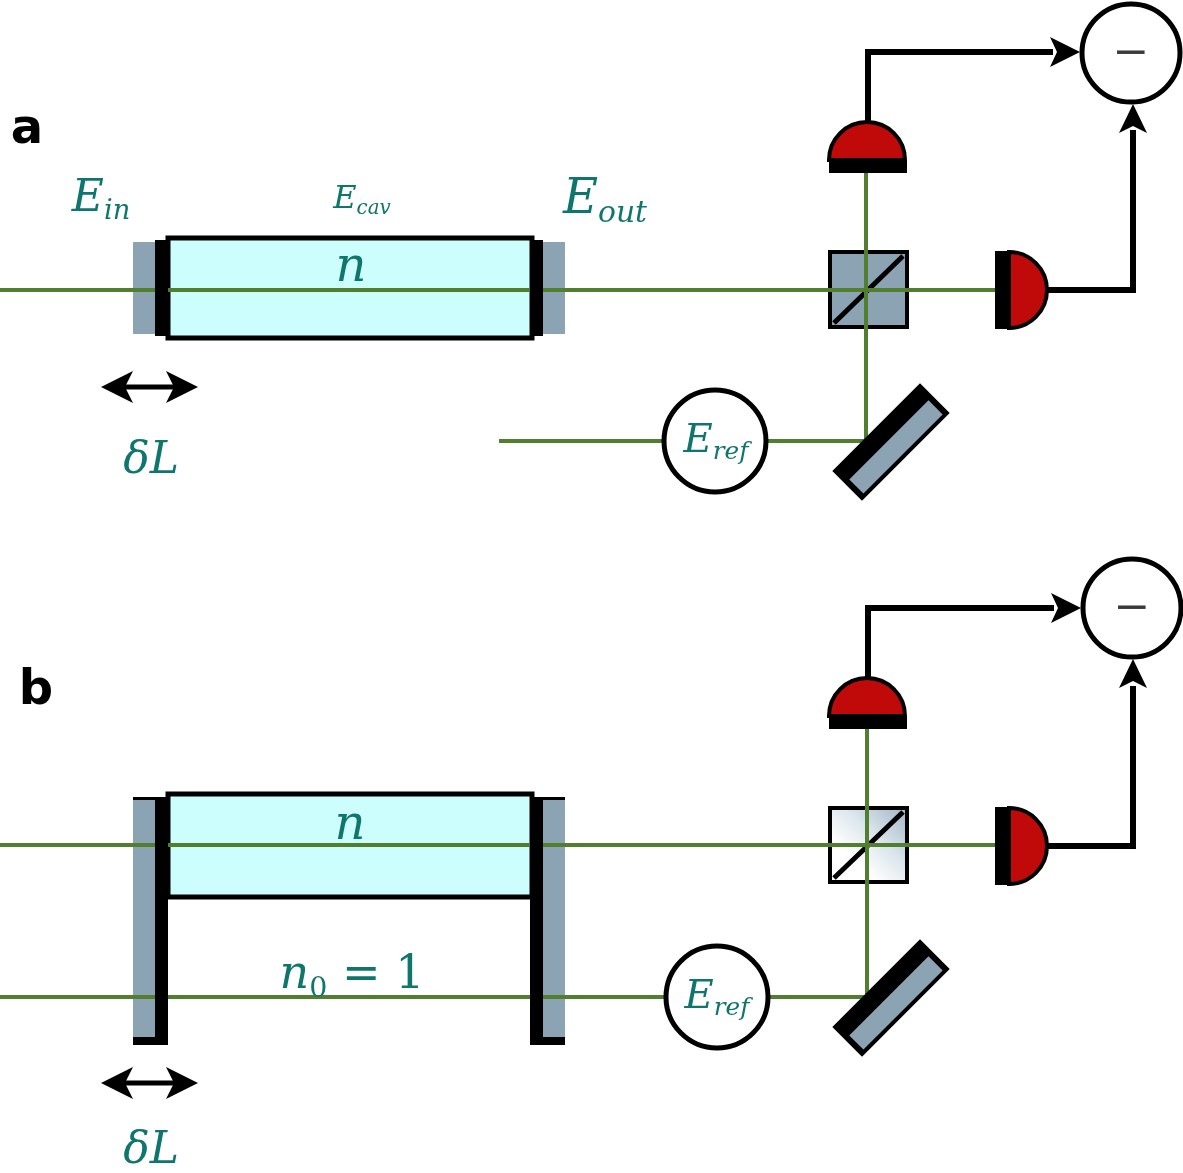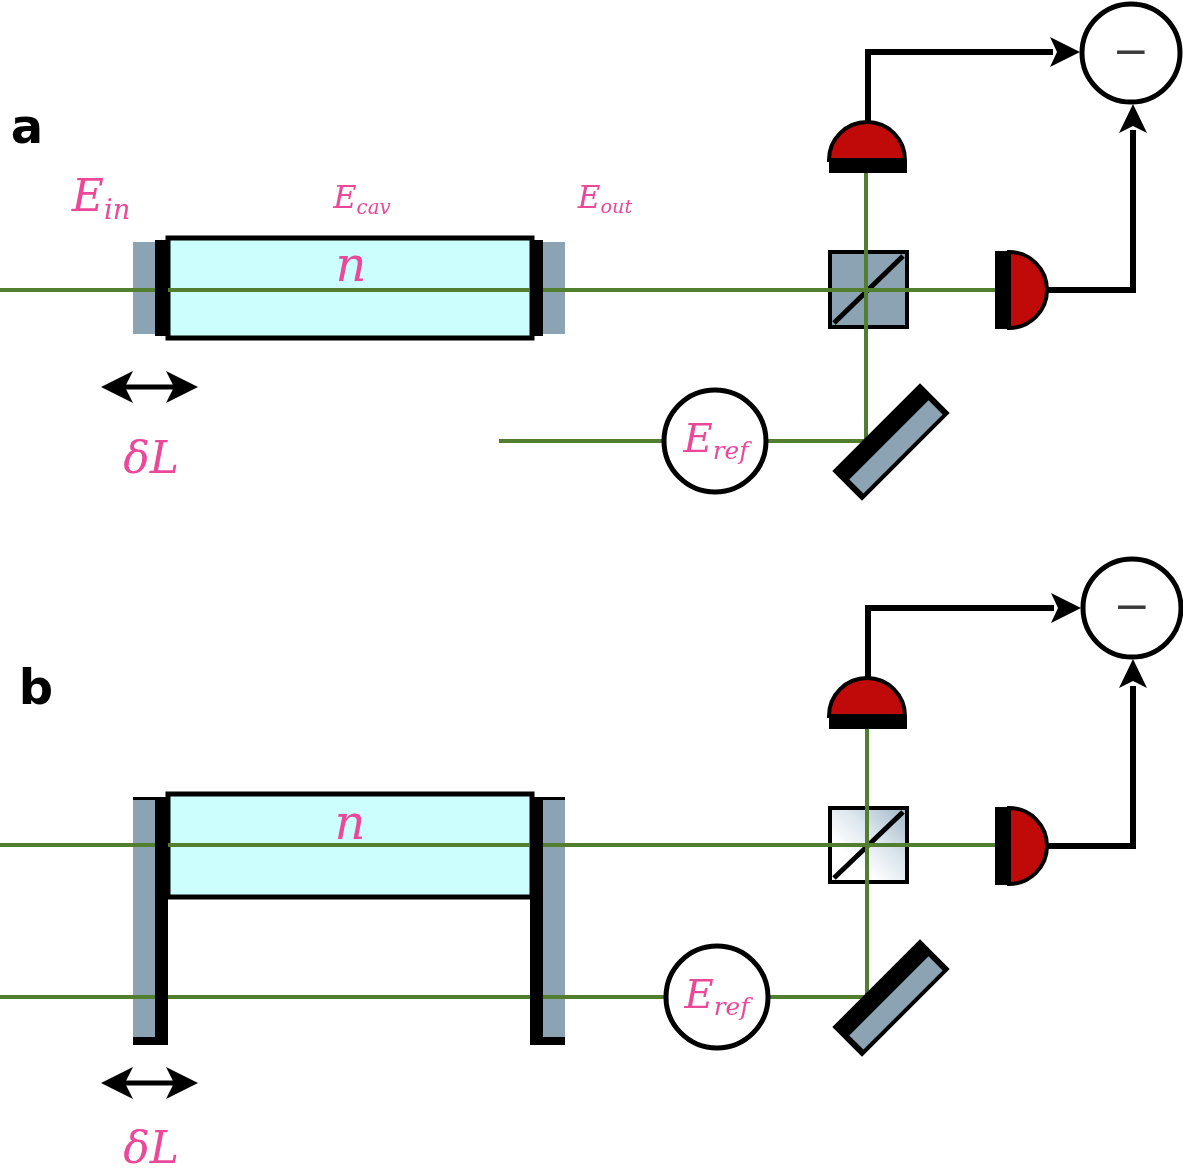--- a/index.html
+++ b/index.html
@@ -1,20 +1,20 @@
 <!DOCTYPE html>
 <html><head>
 <meta charset="utf-8">
 <style>
   html,body{margin:0;padding:0;background:#fff;}
   #stage{position:relative;width:1183px;height:1173px;background:#fff;overflow:hidden;
          font-family:"DejaVu Serif",serif;}
   #stage svg{position:absolute;left:0;top:0;}
   .lbl{position:absolute;transform:translate(-50%,-50%);white-space:nowrap;line-height:1;}
-  .math{font-family:"DejaVu Serif",serif;font-style:italic;color:#ec4899;}
+  .math{font-family:"DejaVu Serif",serif;font-style:italic;color:#0f766e;}
   .upright{font-style:normal;}
   .sub{font-size:0.62em;vertical-align:-0.30em;}
   .panel-letter{font-family:"DejaVu Sans","Liberation Sans",sans-serif;font-weight:bold;
                 font-size:48px;color:#000;font-style:normal;}
   .minus{font-family:"DejaVu Serif",serif;color:#3a3a3a;font-style:normal;}
 </style>
 </head>
 <body>
 
 <div id="stage">
@@ -114,34 +114,35 @@
     <polygon points="198,1083 166,1067 174,1083 166,1099" fill="#000"></polygon>
   </g>
 </svg>
 
 <div class="lbl panel-letter" style="left:27px;top:126px">a</div>
 
 <div class="lbl math" style="left:101px;top:199px;font-size:44px"><span>E</span><span class="sub">in</span></div>
 
 <div class="lbl math" style="left:362px;top:199px;font-size:32px"><span>E</span><span class="sub">cav</span></div>
 
-<div class="lbl math" style="left:605px;top:199px;font-size:31px"><span>E</span><span class="sub">out</span></div>
+<div class="lbl math" style="left:605px;top:199px;font-size:48px"><span>E</span><span class="sub">out</span></div>
 
 <div class="lbl math" style="left:351px;top:264px;font-size:48px">n</div>
 
 <div class="lbl math" style="left:716px;top:441px;font-size:40px"><span>E</span><span class="sub">ref</span></div>
 
 <div class="lbl math" style="left:151px;top:458px;font-size:44px">δL</div>
 
 <div class="lbl minus" style="left:1131px;top:51px;font-size:44px">−</div>
 
 <div class="lbl panel-letter" style="left:36px;top:687px">b</div>
 
 <div class="lbl math" style="left:350px;top:822px;font-size:48px">n</div>
 
+<div class="lbl math" style="left:352px;top:976px;font-size:46px"><span>n</span><span class="sub upright">0</span><span class="upright"> = 1</span></div>
 
 <div class="lbl math" style="left:717px;top:997px;font-size:40px"><span>E</span><span class="sub">ref</span></div>
 
 <div class="lbl math" style="left:151px;top:1148px;font-size:44px">δL</div>
 
 <div class="lbl minus" style="left:1132px;top:606px;font-size:44px">−</div>
 
 </div>
 
 </body></html>

